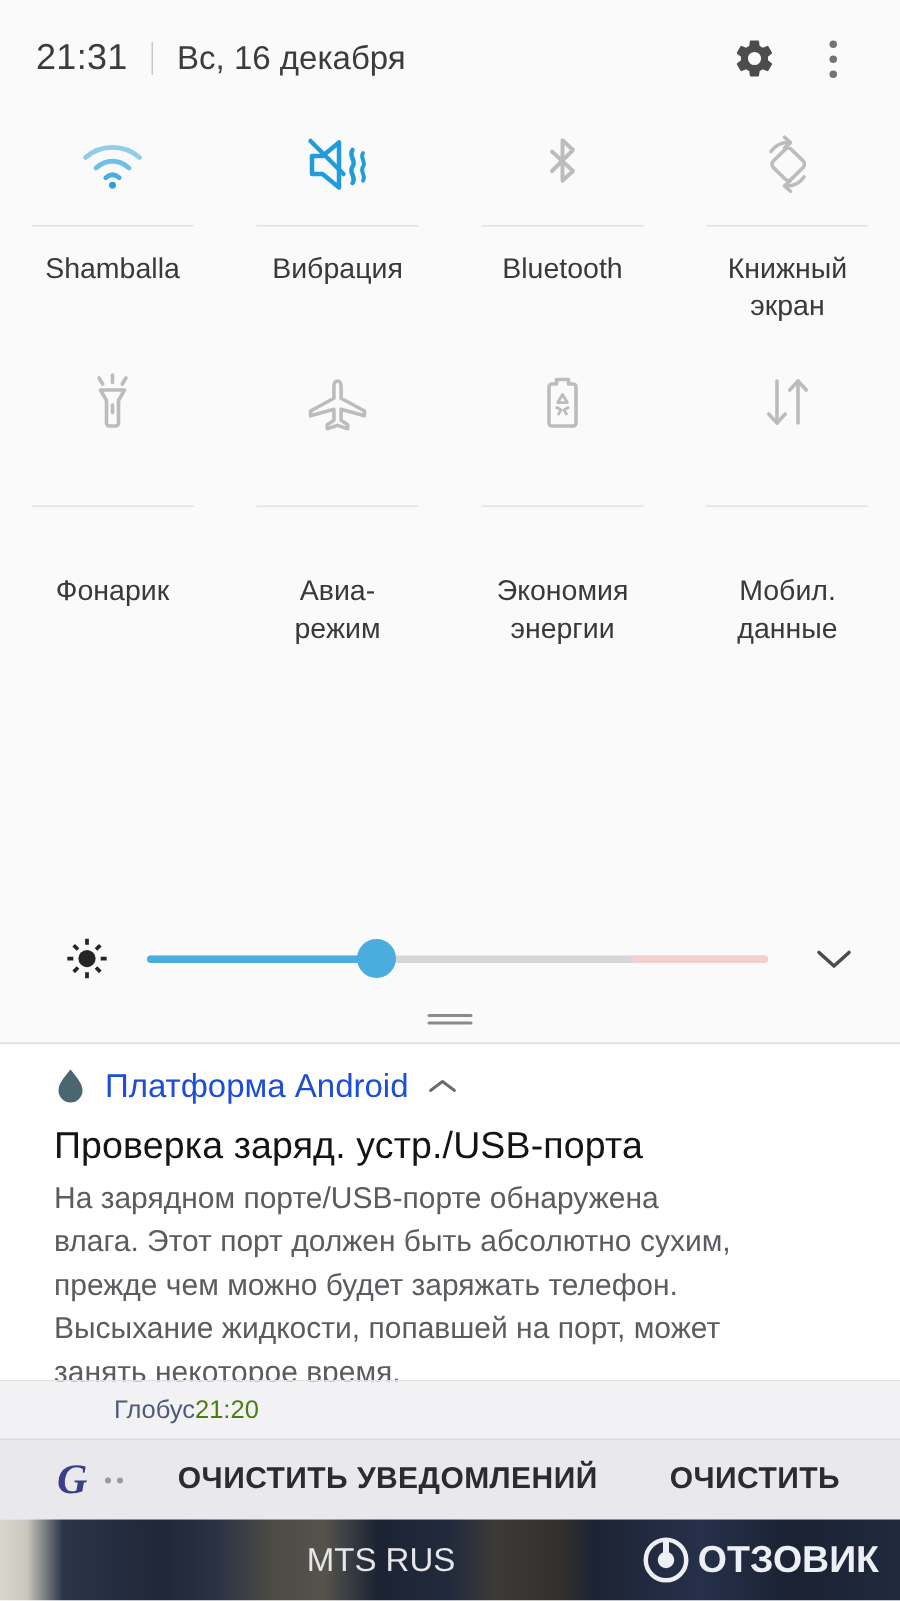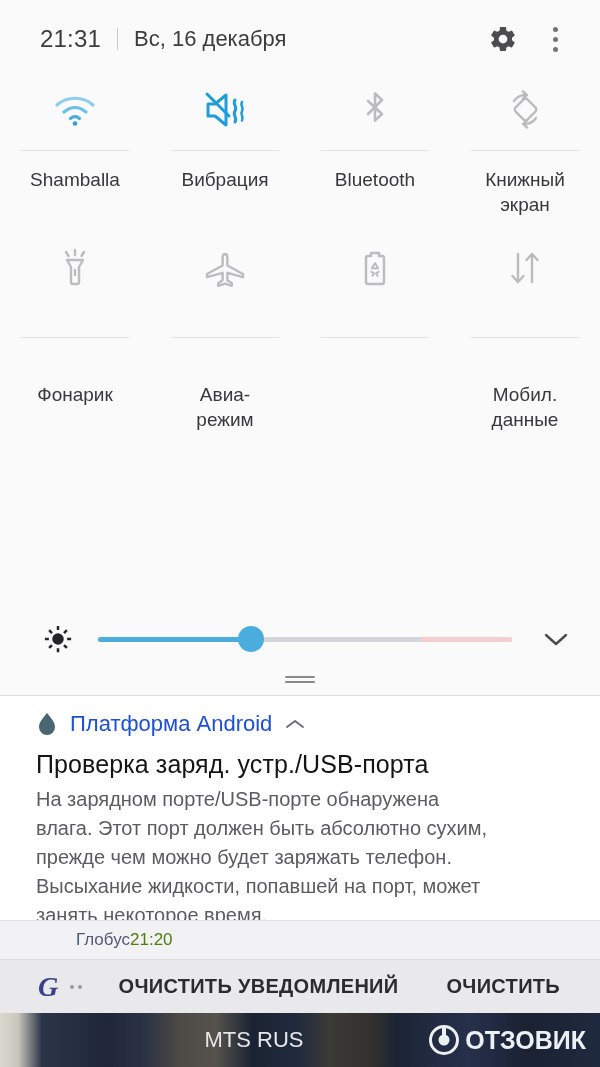--- a/index.html
+++ b/index.html
@@ -13,21 +13,21 @@
     position: relative;
     width: 600px; height: 1067px;
     background: #fafafb;
   }
 
   
   .header {
     position: absolute; top: 0; left: 0;
     width: 600px; height: 78px;
     display: flex; align-items: center;
-    padding: 0 28px 0 40px;
+    padding: 0 28px 0 24px;
     background: #fafafb;
   }
   .hdr-time {
     font-size: 24px; color: #3c3c3c; letter-spacing: .2px;
   }
   .hdr-sep {
     width: 1px; height: 22px; background: #c9c9cc;
     margin: 0 16px;
   }
   .hdr-date { font-size: 22px; color: #3c3c3c; }
@@ -308,20 +308,22 @@
     <div class="tile tile-row2">
       <div class="tile-icon">
         <svg width="36" height="46" viewBox="0 0 36 46">
           <path d="M14 7h8v3h3a2 2 0 0 1 2 2v24a2 2 0 0 1-2 2H11a2 2 0 0 1-2-2V12a2 2 0 0 1 2-2h3z" fill="none" stroke="#bcbcbf" stroke-width="2.4" stroke-linejoin="round"></path>
           <path d="M18 17l3.2 5.4h-6.4z" fill="none" stroke="#bcbcbf" stroke-width="1.9" stroke-linejoin="round"></path>
           <path d="M13.6 25.4l3.4 2-2 3.2" fill="none" stroke="#bcbcbf" stroke-width="1.9" stroke-linejoin="round"></path>
           <path d="M22.4 25.4l-3.4 2 2 3.2" fill="none" stroke="#bcbcbf" stroke-width="1.9" stroke-linejoin="round"></path>
         </svg>
       </div>
       <div class="tile-rule"></div>
+      <div class="tile-label">Экономия
+энергии</div>
     </div>
 
     <div class="tile tile-row2">
       <div class="tile-icon">
         <svg width="44" height="44" viewBox="0 0 44 44">
           <line x1="15" y1="7" x2="15" y2="35" stroke="#bcbcbf" stroke-width="2.4" stroke-linecap="round"></line>
           <path d="M9.5 29l5.5 6 5.5-6" fill="none" stroke="#bcbcbf" stroke-width="2.4" stroke-linecap="round" stroke-linejoin="round"></path>
           <line x1="29" y1="35" x2="29" y2="7" stroke="#bcbcbf" stroke-width="2.4" stroke-linecap="round"></line>
           <path d="M23.5 13l5.5-6 5.5 6" fill="none" stroke="#bcbcbf" stroke-width="2.4" stroke-linecap="round" stroke-linejoin="round"></path>
         </svg>

